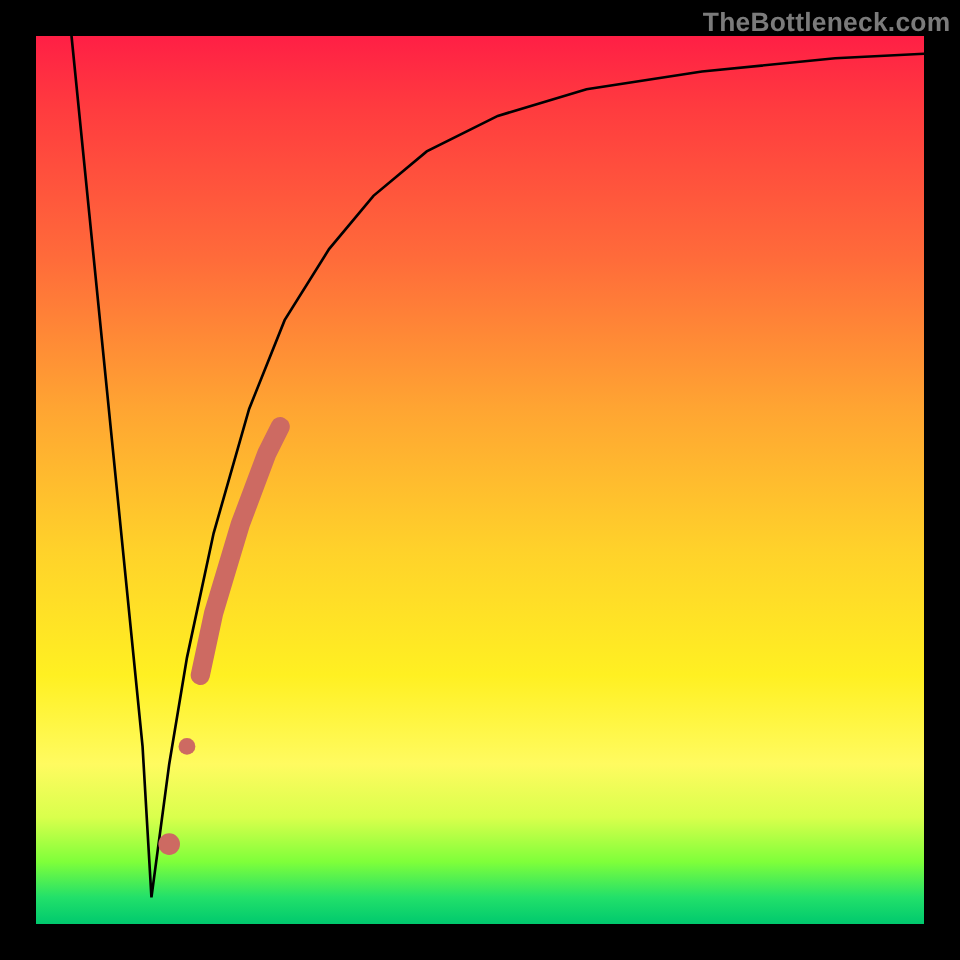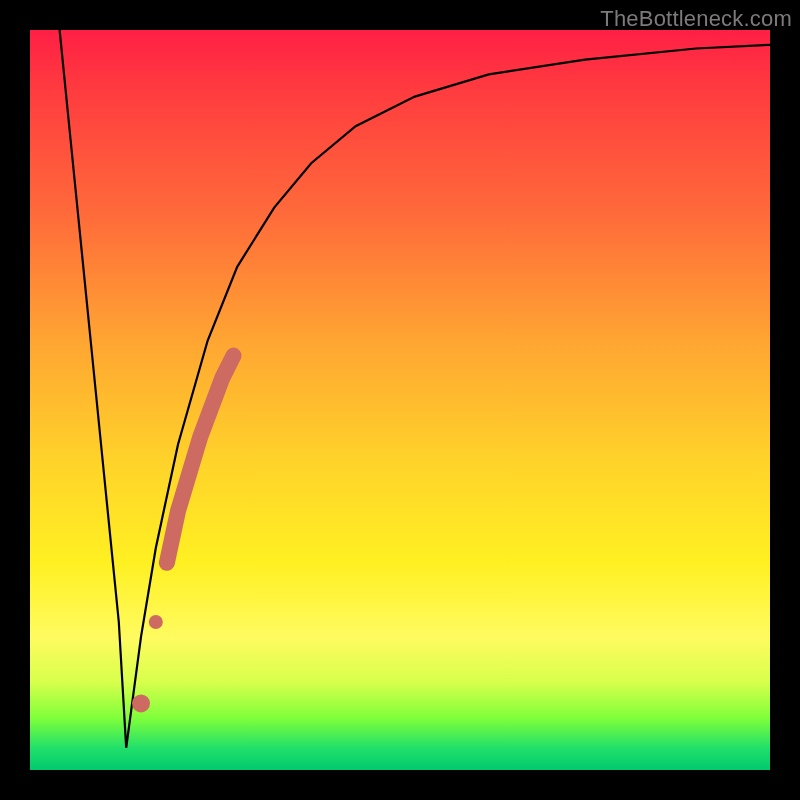--- a/index.html
+++ b/index.html
@@ -37,21 +37,21 @@
       #7fff3a 93%,
       #22e06a 97%,
       #00c96e 100%);
   }
   .watermark {
     position: absolute;
     top: 6px;
     right: 8px;
     color: #7b7b7b;
     font-size: 22px;
-    font-weight: 400;
+    font-weight: 700;
     letter-spacing: 0.2px;
     user-select: none;
   }
   svg.curve {
     position: absolute;
     top: 0;
     left: 0;
     width: 740px;
     height: 740px;
   }

